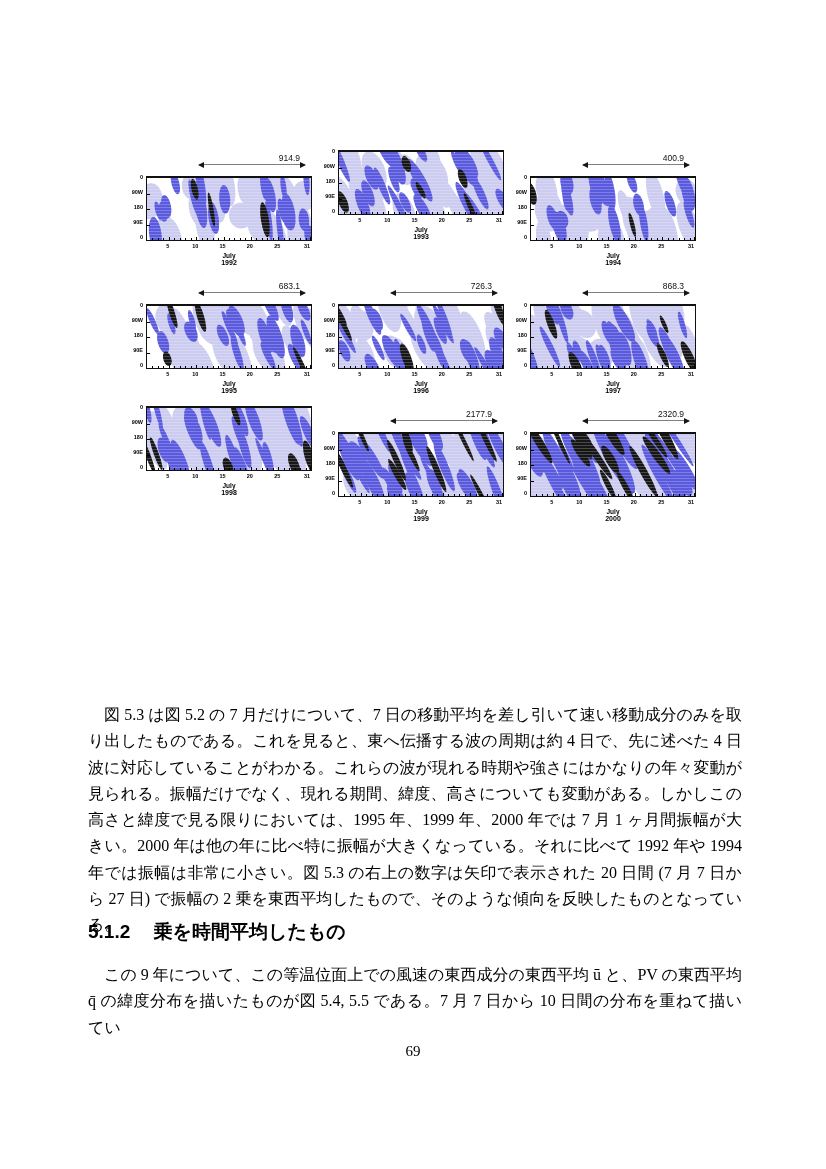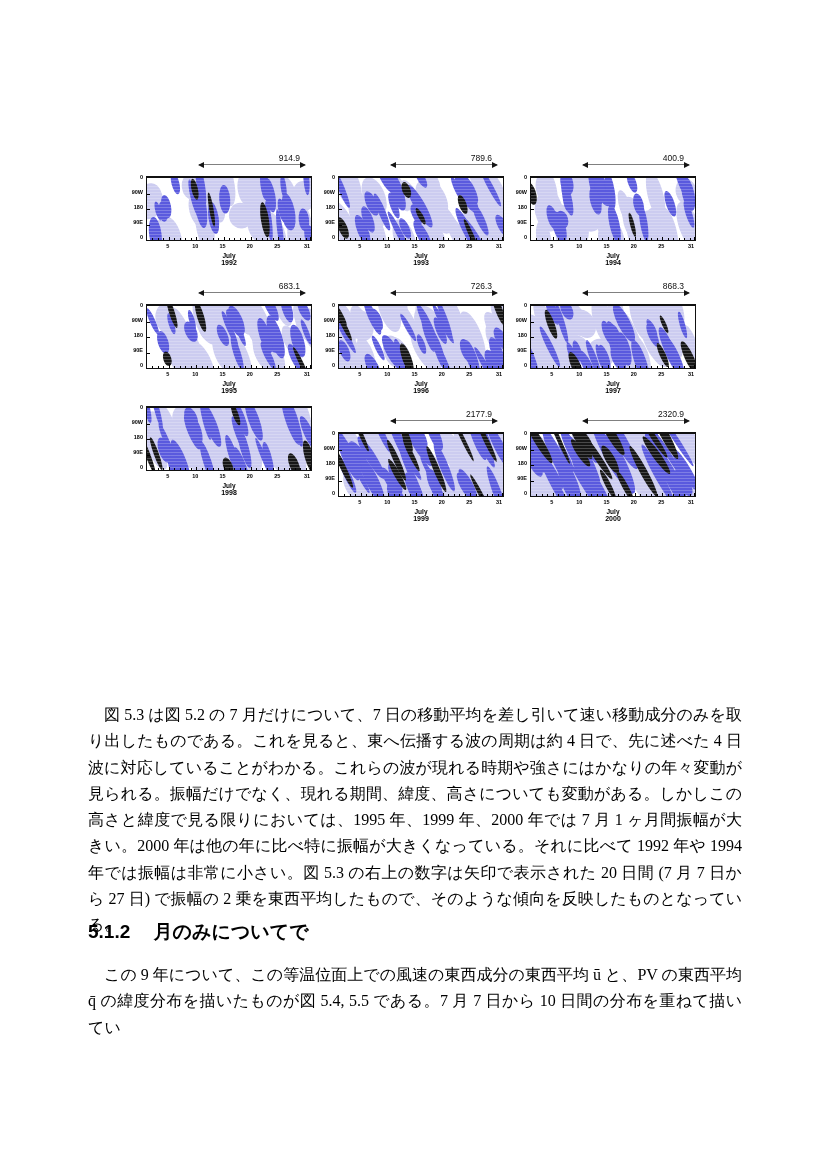--- a/index.html
+++ b/index.html
@@ -171,26 +171,20 @@
           <span style="left: 49.2px;">10</span>
           <span style="left: 76.5333px;">15</span>
           <span style="left: 103.867px;">20</span>
           <span style="left: 131.2px;">25</span>
           <span style="left: 161px;">31</span>
         </div>
         <div class="month">July</div>
         <div class="yearlab">1992</div>
       </div>
       <div class="cell">
-        <div class="arrow-row">
-          <span class="amp">789.6</span>
-          <span class="aline" style="left: 52.8px; width: 106.6px; top: 14px; border-top-color: rgb(128, 128, 128);"></span>
-          <span class="ah ah-l" style="left: 51.8px; top: 12px; border-right-color: rgb(21, 21, 21);"></span>
-          <span class="ah ah-r" style="left: 154.4px; top: 12px; border-left-color: rgb(21, 21, 21);"></span>
-        </div>
         <div class="plot-row">
           <div class="ylab">
             <span style="top: 1px;">0</span>
             <span style="top: 16px;">90W</span>
             <span style="top: 31px;">180</span>
             <span style="top: 46px;">90E</span>
             <span style="top: 61px;">0</span>
           </div>
           <div class="plot">
             <svg width="164" height="62" viewBox="0 0 164 62">
@@ -1267,18 +1261,19 @@
         <div class="month">July</div>
         <div class="yearlab">2000</div>
       </div>
     </div>
 
 
   <div class="para1">図 5.3 は図 5.2 の 7 月だけについて、7 日の移動平均を差し引いて速い移動成分のみを取り出したものである。これを見ると、東へ伝播する波の周期は約 4 日で、先に述べた 4 日波に対応していることがわかる。これらの波が現れる時期や強さにはかなりの年々変動が見られる。振幅だけでなく、現れる期間、緯度、高さについても変動がある。しかしこの高さと緯度で見る限りにおいては、1995 年、1999 年、2000 年では 7 月 1 ヶ月間振幅が大きい。2000 年は他の年に比べ特に振幅が大きくなっている。それに比べて 1992 年や 1994 年では振幅は非常に小さい。図 5.3 の右上の数字は矢印で表示された 20 日間 (7 月 7 日から 27 日) で振幅の 2 乗を東西平均したもので、そのような傾向を反映したものとなっている。</div>
 
   <div class="heading">
     <span class="num">5.1.2</span>
-    <span>月のみについてで</span>
+    <span>乗を時間平均したもの</span>
   </div>
 
   <div class="para2">この 9 年について、この等温位面上での風速の東西成分の東西平均 ū と、PV の東西平均 q̄ の緯度分布を描いたものが図 5.4, 5.5 である。7 月 7 日から 10 日間の分布を重ねて描いてい</div>
 
+  <div class="pagenum">69</div>
 </div>
 
 </body></html>

